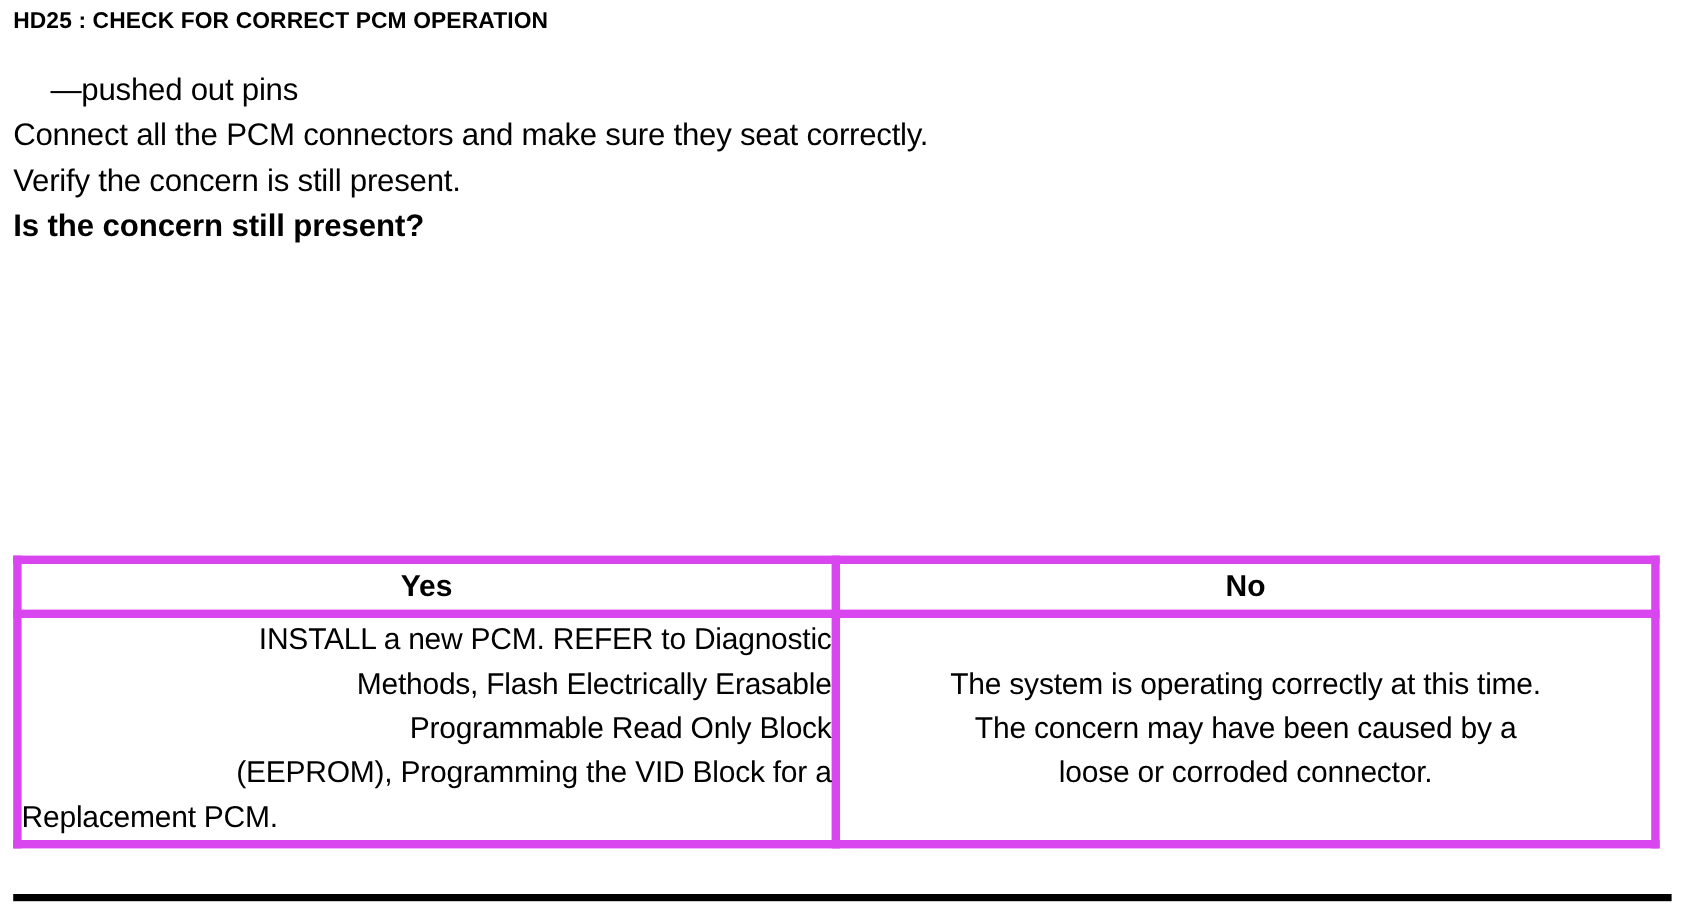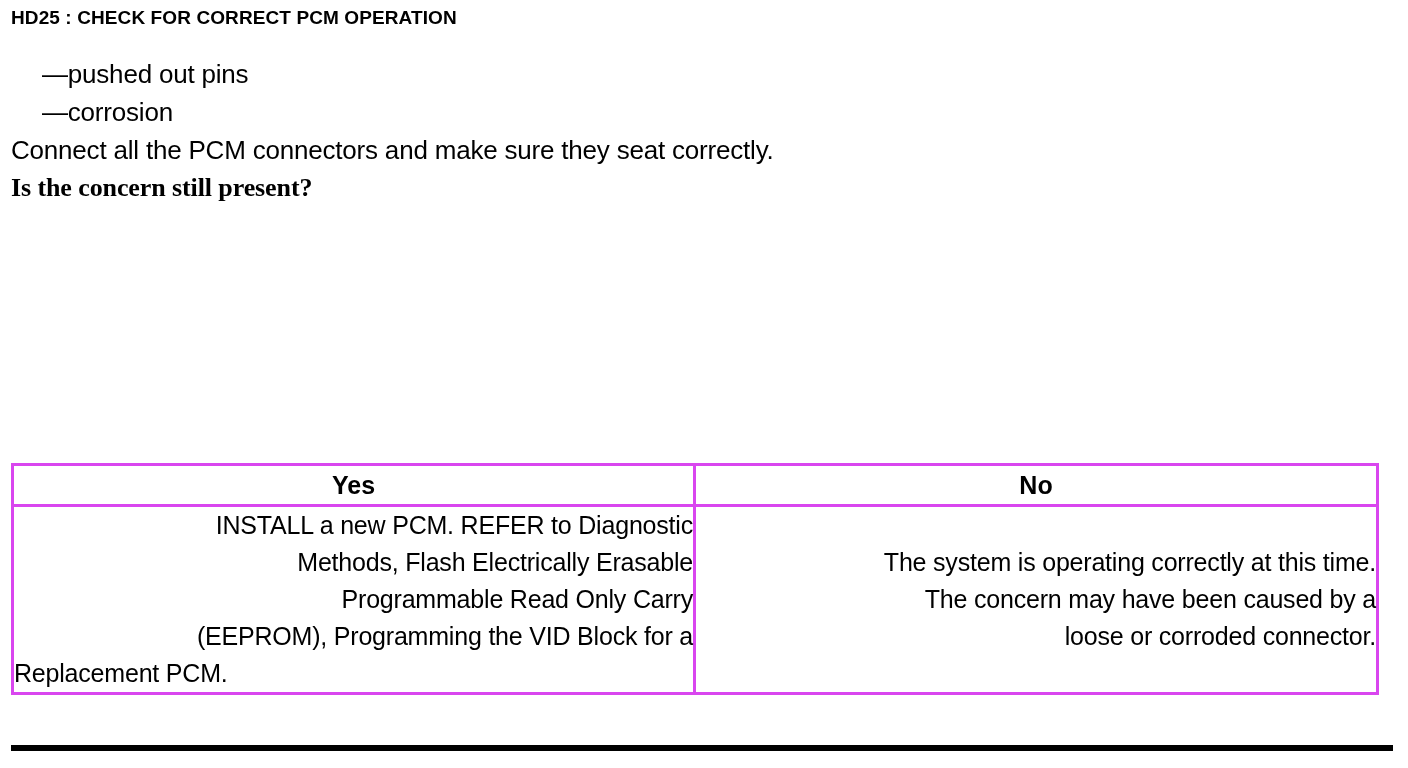--- a/index.html
+++ b/index.html
@@ -45,35 +45,34 @@
     line-height: 38px;
     white-space: nowrap;
     letter-spacing: -0.2px;
   }
   .step.indent {
     padding-left: 31px;
   }
   .step.bold {
     font-weight: bold;
     letter-spacing: -0.1px;
-    font-family: Liberation Serif, serif;
   }
 
   
   .decision-table {
     position: absolute;
     left: 11px;
     top: 463px;
     width: 1365px;
     border-collapse: collapse;
     table-layout: fixed;
   }
   .decision-table td,
   .decision-table th {
-    border: 3px solid #d946ef;
+    border: 7px solid #d946ef;
     padding: 0;
     vertical-align: middle;
   }
   .col-yes { width: 682px; }
   .col-no  { width: 683px; }
 
   .decision-table thead th {
     height: 38px;
     font-size: 25px;
     font-weight: bold;
@@ -92,21 +91,21 @@
     padding: 2px 0 4px 0;
   }
   .cell-yes .cell-body {
     text-align: center;
   }
   .cell-no {
     height: 185px;
     padding: 0 0 0 4px;
   }
   .cell-no .cell-body {
-    text-align: right;
+    text-align: center;
   }
   .cell-body .ln {
     display: block;
     white-space: nowrap;
   }
   .cell-yes .cell-body .ln {
     text-align: right;
     padding-left: 2px;
   }
   .cell-yes .cell-body .ln.center {
@@ -126,43 +125,43 @@
 </style>
 </head>
 <body>
 
 <div class="page">
 
   <div class="doc-title">HD25 : CHECK FOR CORRECT PCM OPERATION</div>
 
   <div class="steps">
     <div class="step indent">—pushed out pins</div>
-    <div class="step indent">—corrosion</div>
     <div class="step">Connect all the PCM connectors and make sure they seat correctly.</div>
+    <div class="step">Verify the concern is still present.</div>
     <div class="step bold">Is the concern still present?</div>
   </div>
 
   <table class="decision-table">
     <colgroup>
       <col class="col-yes">
       <col class="col-no">
     </colgroup>
     <thead>
       <tr>
         <th>Yes</th>
         <th>No</th>
       </tr>
     </thead>
     <tbody>
       <tr>
         <td class="cell-yes">
           <div class="cell-body">
             <span class="ln">INSTALL a new PCM. REFER to Diagnostic</span>
             <span class="ln">Methods, Flash Electrically Erasable</span>
-            <span class="ln">Programmable Read Only Carry</span>
+            <span class="ln">Programmable Read Only Block</span>
             <span class="ln">(EEPROM), Programming the VID Block for a</span>
             <span class="ln center">Replacement PCM.</span>
           </div>
         </td>
         <td class="cell-no">
           <div class="cell-body">
             <span class="ln">The system is operating correctly at this time.</span>
             <span class="ln">The concern may have been caused by a</span>
             <span class="ln">loose or corroded connector.</span>
           </div>

